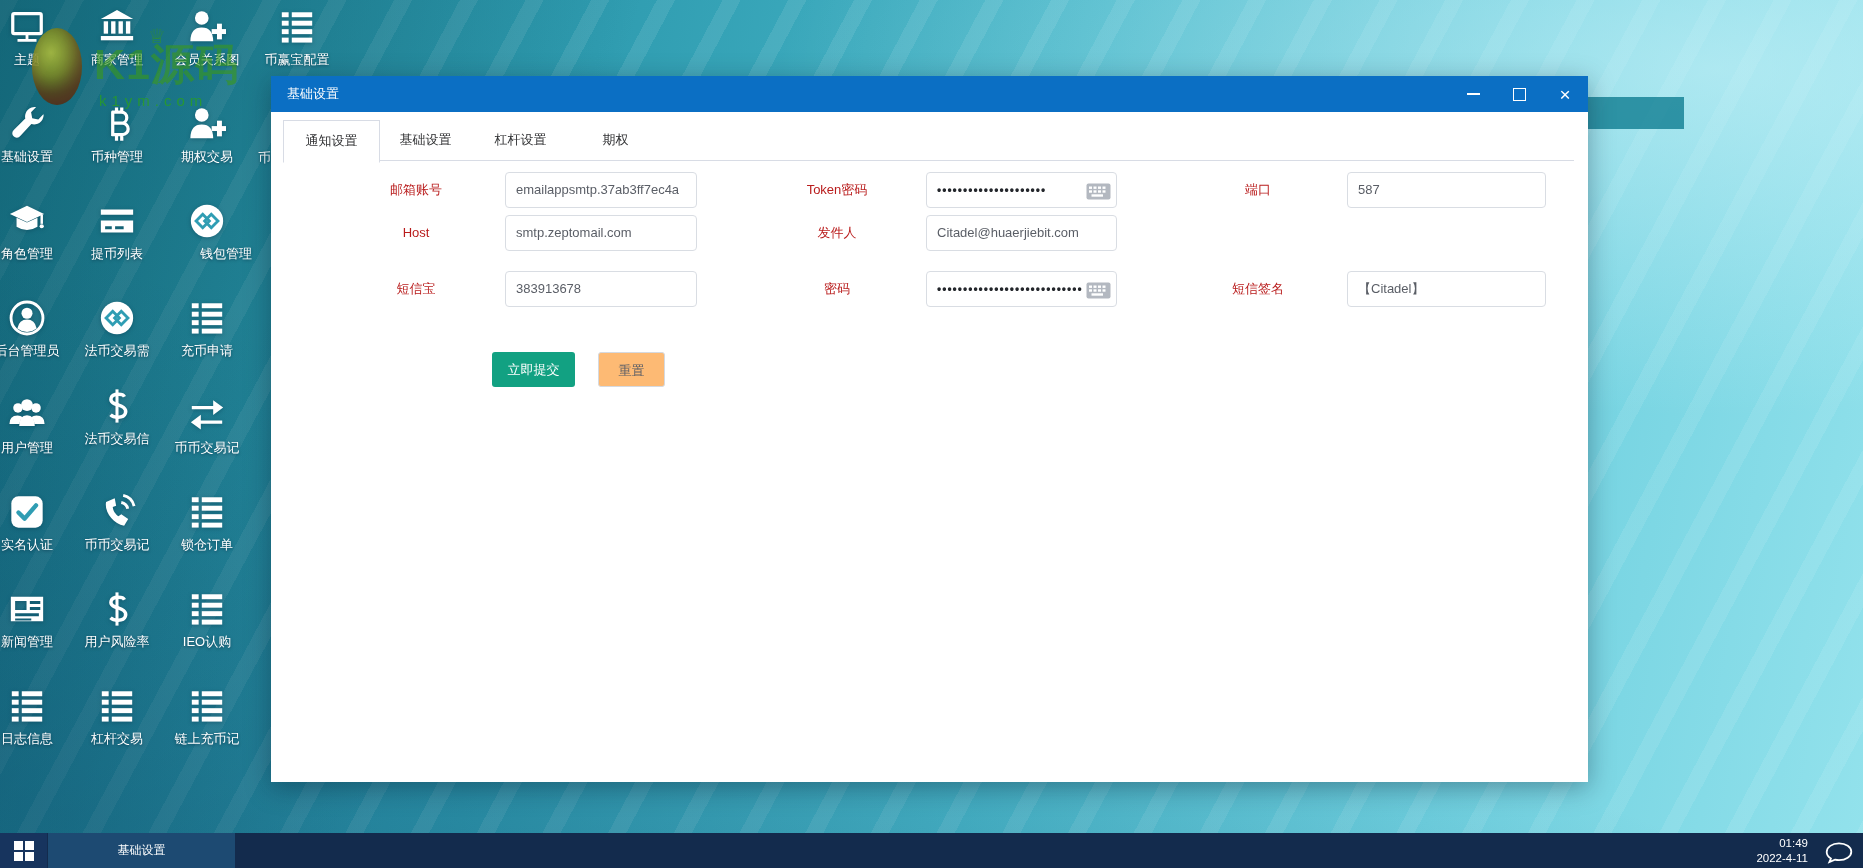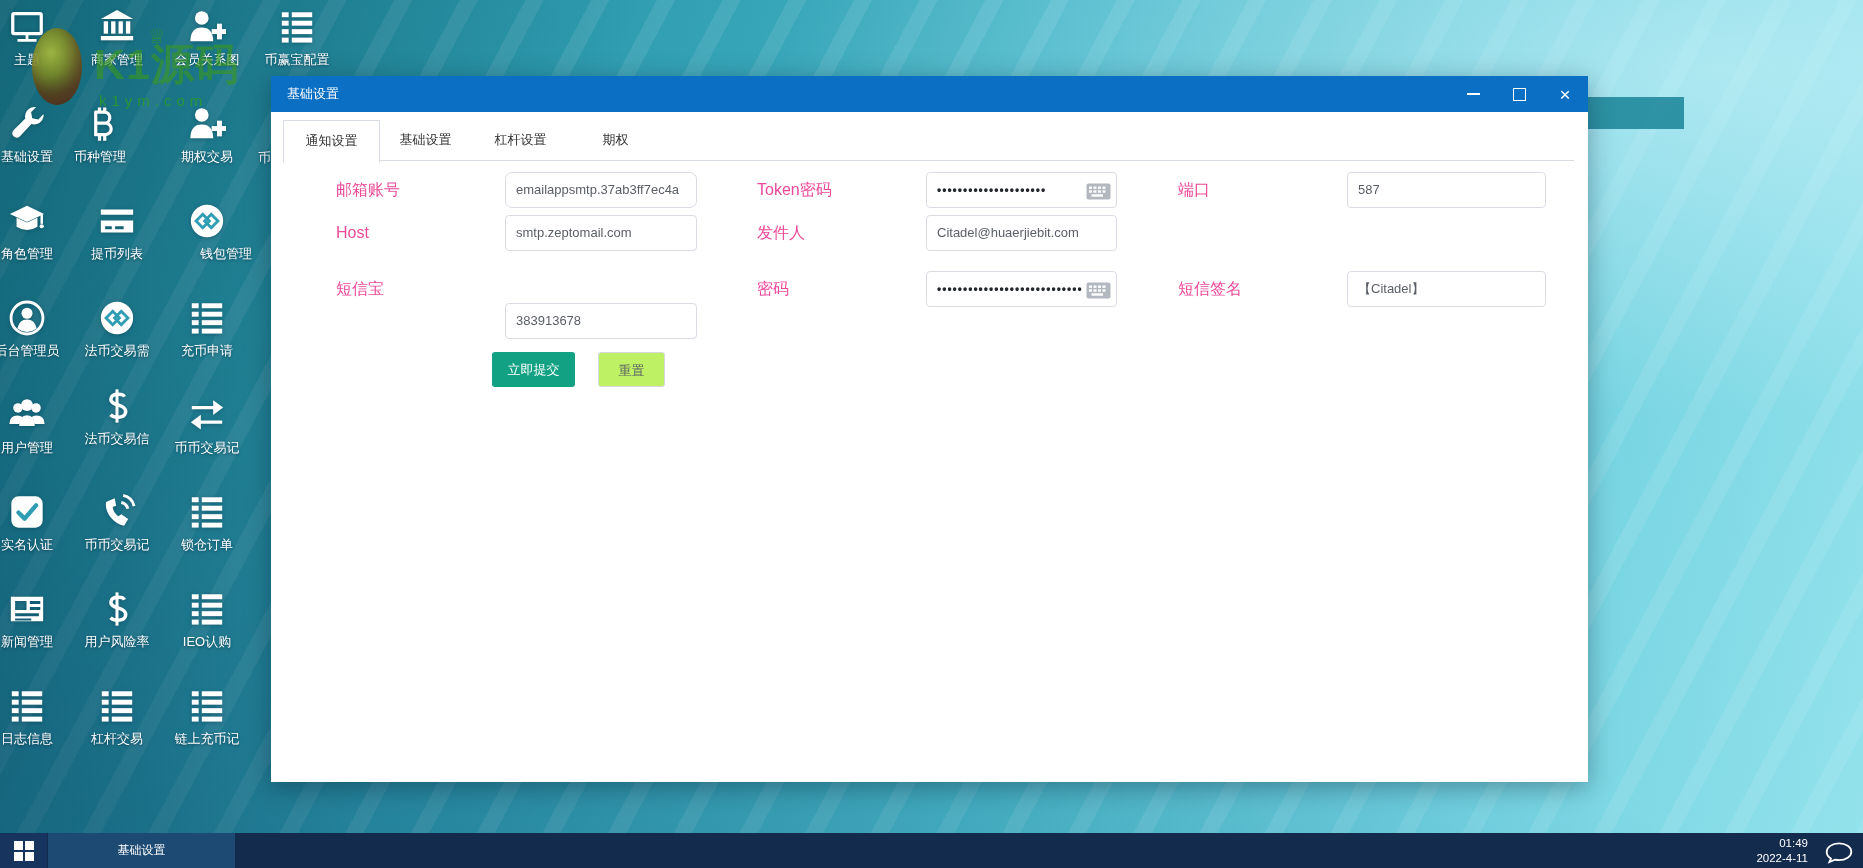--- a/index.html
+++ b/index.html
@@ -45,31 +45,31 @@
   .min-glyph{width:13px;height:0;border-top:2px solid #fff;display:block;}
   .max-glyph{width:11px;height:11px;border:1.5px solid #fff;display:block;}
   .close-glyph{color:#fff;font-size:19px;line-height:19px;font-weight:400;}
   
   #tab-strip{position:absolute;left:0;top:44px;right:0;height:42px;}
   #tab-line{position:absolute;left:12px;right:14px;top:40px;height:1px;background:#d8dce5;}
   .tab{position:absolute;top:0;width:95px;height:40px;line-height:40px;text-align:center;
     font-size:13px;color:#303133;cursor:pointer;z-index:1;}
   .tab.active{background:#fff;border:1px solid #d8dce5;border-bottom:1px solid #fff;height:41px;z-index:2;}
   
-  .f-label{position:absolute;width:160px;text-align:left;font-size:16px;color:#ec4899;
+  .f-label{position:absolute;width:160px;text-align:center;font-size:13px;color:#b91c1c;
     line-height:36px;white-space:nowrap;}
   .f-input{position:absolute;height:34px;border:1px solid #d9dde3;border-radius:4px;background:#fff;
     overflow:hidden;cursor:text;}
   .f-input .val{display:block;padding:0 10px;line-height:34px;font-size:13px;color:#5a5e66;white-space:nowrap;}
   .f-input .val.masked{font-weight:bold;font-size:12px;letter-spacing:1px;color:#23262b;}
   .kb-ic{position:absolute;right:5px;top:8px;width:25px;height:19px;z-index:2;}
   .btn{position:absolute;height:35px;border-radius:3px;font-size:13px;text-align:center;
     line-height:35px;cursor:pointer;box-sizing:border-box;}
   #submit-btn{background:var(--accent-green,#12a182);color:#fff;width:83px;left:221px;top:276px;}
-  #reset-btn{background:#bef264;border:1px solid #d5d9df;color:#5a5e66;width:67px;left:327px;top:276px;}
+  #reset-btn{background:#fdba74;border:1px solid #d5d9df;color:#5a5e66;width:67px;left:327px;top:276px;}
   
   #taskbar{position:absolute;left:0;bottom:0;width:100%;height:35px;background:var(--taskbar-bg,#132b4d);z-index:10;}
   #start-btn{position:absolute;left:0;top:0;width:47px;height:35px;background:#17345e;
     display:flex;align-items:center;justify-content:center;cursor:pointer;}
   .winlogo{display:grid;grid-template-columns:9px 9px;grid-template-rows:9px 9px;gap:2px;}
   .winlogo span{background:#fff;display:block;}
   #task-item{position:absolute;left:48px;top:0;width:187px;height:35px;background:var(--task-active-bg,#1d4a72);
     color:#fff;font-size:12px;display:flex;align-items:center;justify-content:center;cursor:pointer;}
   #clock{position:absolute;right:55px;top:3px;text-align:right;color:#fff;font-size:11.5px;line-height:15px;cursor:default;}
   #chat-btn{position:absolute;left:1824px;top:8px;width:30px;height:22px;cursor:pointer;}
@@ -131,21 +131,21 @@
         <span class="lbl">币赢宝配置</span>
       </div>
       <div class="dicon" style="left: -18px; top: 105px;">
         <div class="ic">
           <svg viewBox="0 0 40 40">
             <path d="M37.5 10.8A10 10 0 0 1 24.6 20L12.9 32.6a4.7 4.7 0 1 1-6.6-6.6L18.2 14.2A10 10 0 0 1 29.6 2.2l-5.3 5.4 1.2 6.4 6.4 1.2 5.3-5.4q.3.5.3 1z" fill="#fff"></path>
           </svg>
         </div>
         <span class="lbl">基础设置</span>
       </div>
-      <div class="dicon" style="left: 55px; top: 105px;">
+      <div class="dicon" style="left: 72px; top: 105px;">
         <div class="ic">
           <svg viewBox="0 0 40 40">
             <path d="M14.5 7.5h10a5.8 5.8 0 0 1 0 11.6h-10M14.5 19.1h11.2a6 6 0 0 1 0 12.1H14.5M15.5 6.5v26M19.5 2.5v4.5M25 2.5v4.5M19.5 33v4.5M25 33v4.5" stroke="#fff" stroke-width="3.4" fill="none"></path>
           </svg>
         </div>
         <span class="lbl">币种管理</span>
       </div>
       <div class="dicon" style="left: 162px; top: 105px;">
         <div class="ic">
           <svg viewBox="0 0 40 40">
@@ -407,21 +407,21 @@
     <div class="tab active" style="left: 12px;">通知设置</div>
         <div class="tab" style="left: 107px;">基础设置</div>
         <div class="tab" style="left: 202px;">杠杆设置</div>
         <div class="tab" style="left: 297px;">期权</div>
       </div>
 
     <div id="form-area">
       <div id="submit-btn" class="btn">立即提交</div>
       <div id="reset-btn" class="btn">重置</div>
     <div class="f-label" style="left: 65px; top: 96px;">邮箱账号</div>
-        <div class="f-input" style="left: 234px; top: 96px; width: 190px; border-radius: 7px;">
+        <div class="f-input" style="left: 234px; top: 96px; width: 190px;">
           <span class="val">emailappsmtp.37ab3ff7ec4a</span>
         </div>
         <div class="f-label" style="left: 486px; top: 96px;">Token密码</div>
         <div class="f-input" style="left: 655px; top: 96px; width: 189px;">
           <span class="val masked">•••••••••••••••••••••</span>
           <span class="kb-ic"><svg viewBox="0 0 25 21">
               <rect x="0.5" y="2.5" width="24" height="16" rx="2" fill="#b3b8c0"></rect>
               <g fill="#fff">
                 <rect x="3" y="5.5" width="3" height="2.4"></rect>
                 <rect x="7.5" y="5.5" width="3" height="2.4"></rect>
@@ -441,21 +441,21 @@
         </div>
         <div class="f-label" style="left: 65px; top: 139px;">Host</div>
         <div class="f-input" style="left: 234px; top: 139px; width: 190px;">
           <span class="val">smtp.zeptomail.com</span>
         </div>
         <div class="f-label" style="left: 486px; top: 139px;">发件人</div>
         <div class="f-input" style="left: 655px; top: 139px; width: 189px;">
           <span class="val">Citadel@huaerjiebit.com</span>
         </div>
         <div class="f-label" style="left: 65px; top: 195px;">短信宝</div>
-        <div class="f-input" style="left: 234px; top: 195px; width: 190px; margin-top: 32px;">
+        <div class="f-input" style="left: 234px; top: 195px; width: 190px;">
           <span class="val">383913678</span>
         </div>
         <div class="f-label" style="left: 486px; top: 195px;">密码</div>
         <div class="f-input" style="left: 655px; top: 195px; width: 189px;">
           <span class="val masked">••••••••••••••••••••••••••••</span>
           <span class="kb-ic"><svg viewBox="0 0 25 21">
               <rect x="0.5" y="2.5" width="24" height="16" rx="2" fill="#b3b8c0"></rect>
               <g fill="#fff">
                 <rect x="3" y="5.5" width="3" height="2.4"></rect>
                 <rect x="7.5" y="5.5" width="3" height="2.4"></rect>

